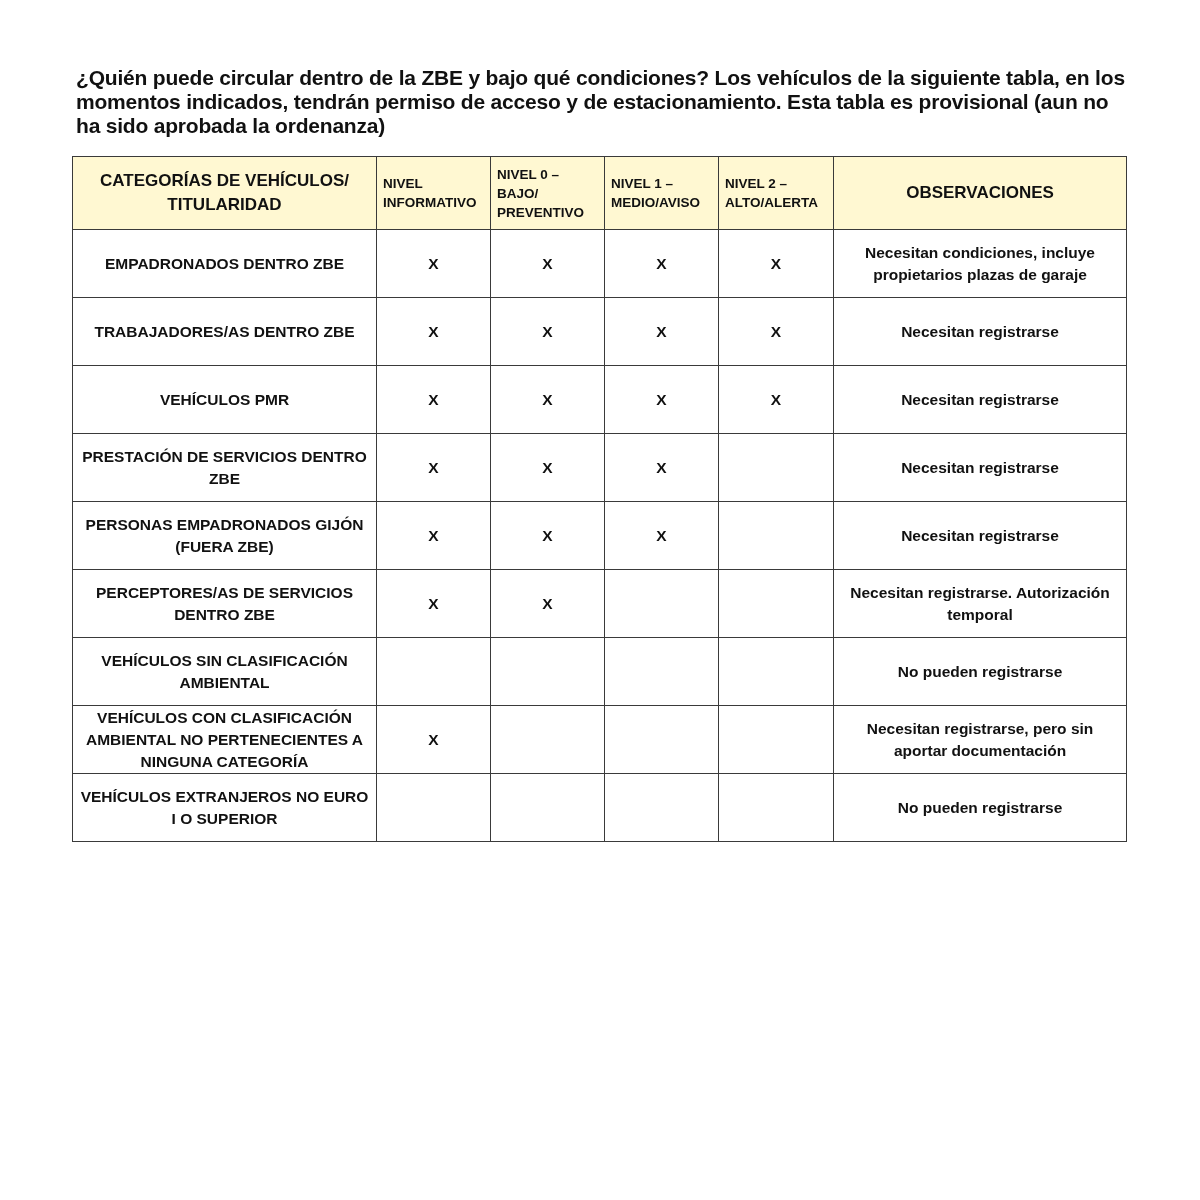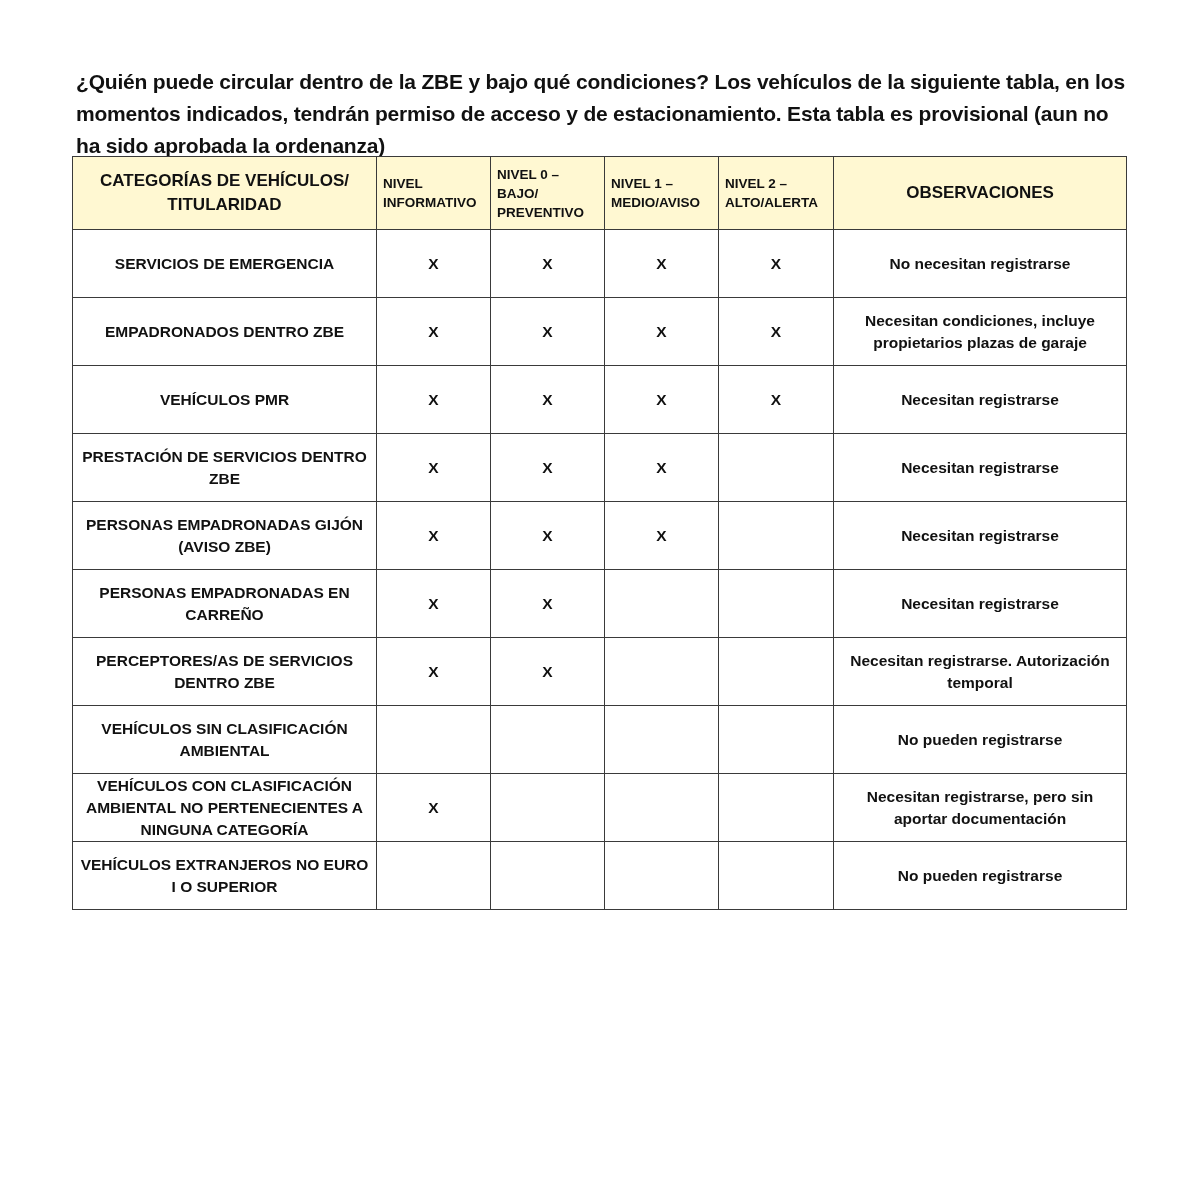--- a/index.html
+++ b/index.html
@@ -1,19 +1,19 @@
 <!DOCTYPE html>
 <html><head>
   <meta charset="utf-8">
   <style>
     html, body { margin: 0; padding: 0; background: #ffffff; }
     body { width: 1200px; height: 1200px; position: relative; font-family: "Liberation Sans", "DejaVu Sans", sans-serif; color: #111; }
     .intro {
       position: absolute; left: 76px; top: 66px; width: 1060px;
-      font-size: 21px; font-weight: bold; line-height: 32px; letter-spacing: -0.2px;
+      font-size: 21px; font-weight: bold; line-height: 24px; letter-spacing: -0.2px;
       font-family: "Liberation Sans", sans-serif; font-stretch: condensed;
     }
     table.zbe {
       position: absolute; left: 72px; top: 156px;
       border-collapse: collapse; table-layout: fixed; width: 1054px;
     }
     table.zbe th, table.zbe td {
       border: 1.5px solid #3a3a3a; text-align: center; vertical-align: middle;
       font-weight: bold; font-size: 15.5px; line-height: 22px; padding: 0 6px; color: #111;
     }
@@ -43,64 +43,56 @@
       <th class="big">CATEGORÍAS DE VEHÍCULOS/ TITULARIDAD</th>
       <th class="small">NIVEL INFORMATIVO</th>
       <th class="small">NIVEL 0 – BAJO/ PREVENTIVO</th>
       <th class="small">NIVEL 1 – MEDIO/AVISO</th>
       <th class="small">NIVEL 2 – ALTO/ALERTA</th>
       <th class="big">OBSERVACIONES</th>
     </tr>
   </thead>
   <tbody id="tbody">
       <tr>
-        <td>SERVICIOS DE EMERGENCIA</td>
-        <td>X</td>
-        <td>X</td>
-        <td>X</td>
-        <td>X</td>
-        <td>No necesitan registrarse</td>
-      </tr>
-      <tr>
         <td>EMPADRONADOS DENTRO ZBE</td>
         <td>X</td>
         <td>X</td>
         <td>X</td>
         <td>X</td>
         <td>Necesitan condiciones, incluye propietarios plazas de garaje</td>
+      </tr>
+      <tr>
+        <td>TRABAJADORES/AS DENTRO ZBE</td>
+        <td>X</td>
+        <td>X</td>
+        <td>X</td>
+        <td>X</td>
+        <td>Necesitan registrarse</td>
       </tr>
       <tr>
         <td>VEHÍCULOS PMR</td>
         <td>X</td>
         <td>X</td>
         <td>X</td>
         <td>X</td>
         <td>Necesitan registrarse</td>
       </tr>
       <tr>
         <td>PRESTACIÓN DE SERVICIOS DENTRO ZBE</td>
         <td>X</td>
         <td>X</td>
         <td>X</td>
         <td></td>
         <td>Necesitan registrarse</td>
       </tr>
       <tr>
-        <td>PERSONAS EMPADRONADAS GIJÓN (AVISO ZBE)</td>
+        <td>PERSONAS EMPADRONADOS GIJÓN (FUERA ZBE)</td>
         <td>X</td>
         <td>X</td>
         <td>X</td>
-        <td></td>
-        <td>Necesitan registrarse</td>
-      </tr>
-      <tr>
-        <td>PERSONAS EMPADRONADAS EN CARREÑO</td>
-        <td>X</td>
-        <td>X</td>
-        <td></td>
         <td></td>
         <td>Necesitan registrarse</td>
       </tr>
       <tr>
         <td>PERCEPTORES/AS DE SERVICIOS DENTRO ZBE</td>
         <td>X</td>
         <td>X</td>
         <td></td>
         <td></td>
         <td>Necesitan registrarse. Autorización temporal</td>

